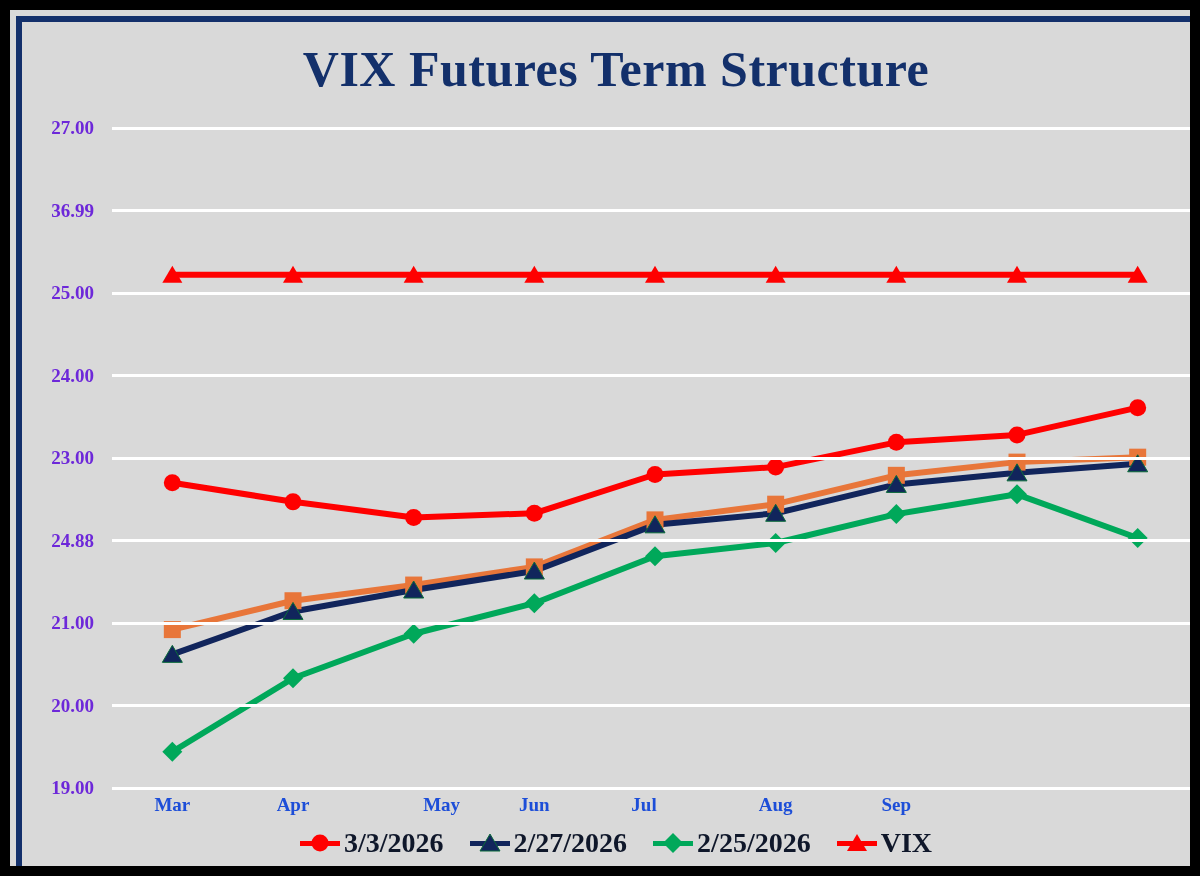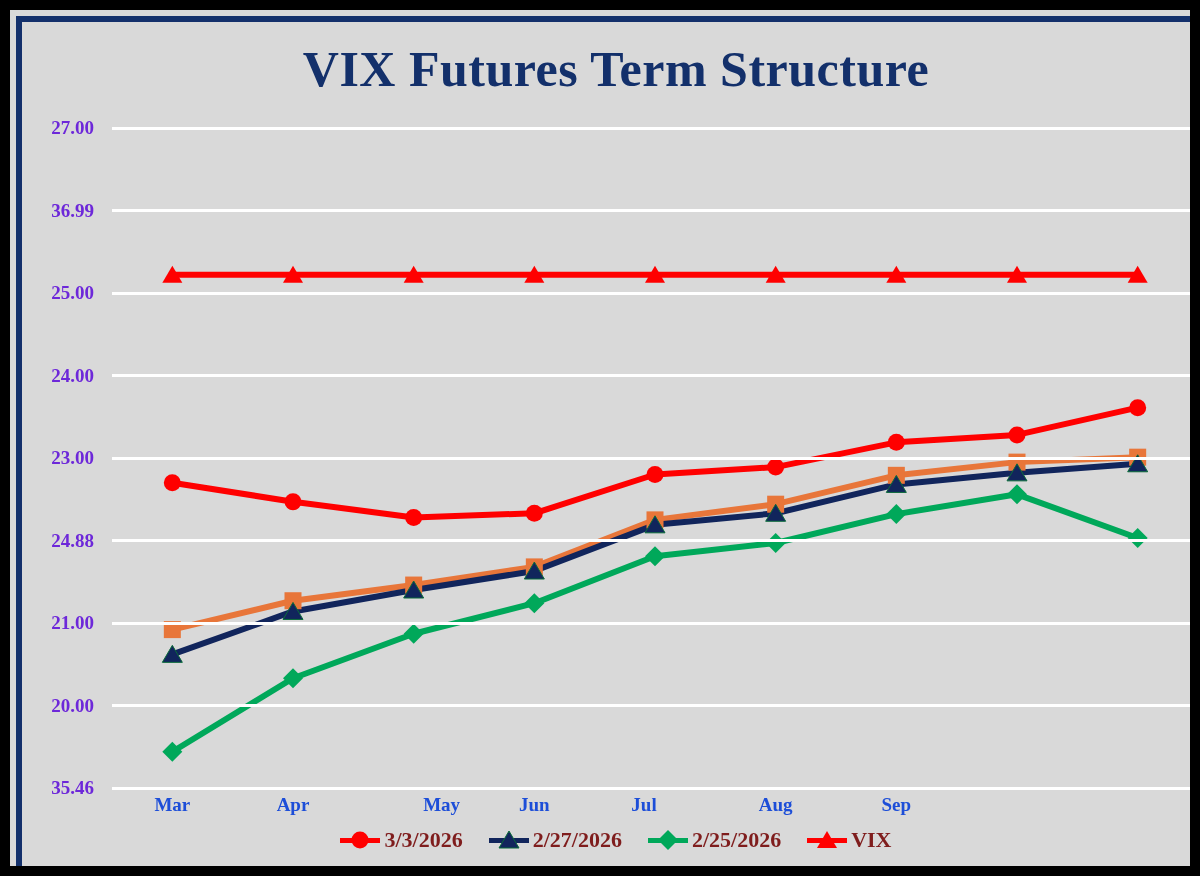--- a/index.html
+++ b/index.html
@@ -129,23 +129,23 @@
     flex: 0 0 auto;
   }
   .legend-line {
     position: absolute;
     left: 0;
     top: 11px;
     width: 40px;
     height: 5px;
   }
   .legend-label {
-    font-size: 22px;
-    font-weight: bold;
-    color: #7f1d1d;
+    font-size: 28px;
+    font-weight: bold;
+    color: #0f172a;
     white-space: nowrap;
   }
   svg { display: block; }
 </style>
 </head>
 <body>
 
 <div id="chart-window">
   <div id="chart-frame">
 
@@ -223,21 +223,21 @@
 
     <div id="y-axis">
         <div class="ytick" style="top: 106px;">27.00</div>
         <div class="ytick" style="top: 188.5px;">36.99</div>
         <div class="ytick" style="top: 271px;">25.00</div>
         <div class="ytick" style="top: 353.5px;">24.00</div>
         <div class="ytick" style="top: 436px;">23.00</div>
         <div class="ytick" style="top: 518.5px;">24.88</div>
         <div class="ytick" style="top: 601px;">21.00</div>
         <div class="ytick" style="top: 683.5px;">20.00</div>
-        <div class="ytick" style="top: 766px;">35.46</div>
+        <div class="ytick" style="top: 766px;">19.00</div>
       </div>
     <div id="x-axis">
         <div class="xtick" style="left: 150.333px;">Mar</div>
         <div class="xtick" style="left: 271px;">Apr</div>
         <div class="xtick" style="left: 391.667px; margin-left: 28px;">May</div>
         <div class="xtick" style="left: 512.333px;">Jun</div>
         <div class="xtick" style="left: 622px;">Jul</div>
         <div class="xtick" style="left: 753.667px;">Aug</div>
         <div class="xtick" style="left: 874.333px;">Sep</div>
       </div>

